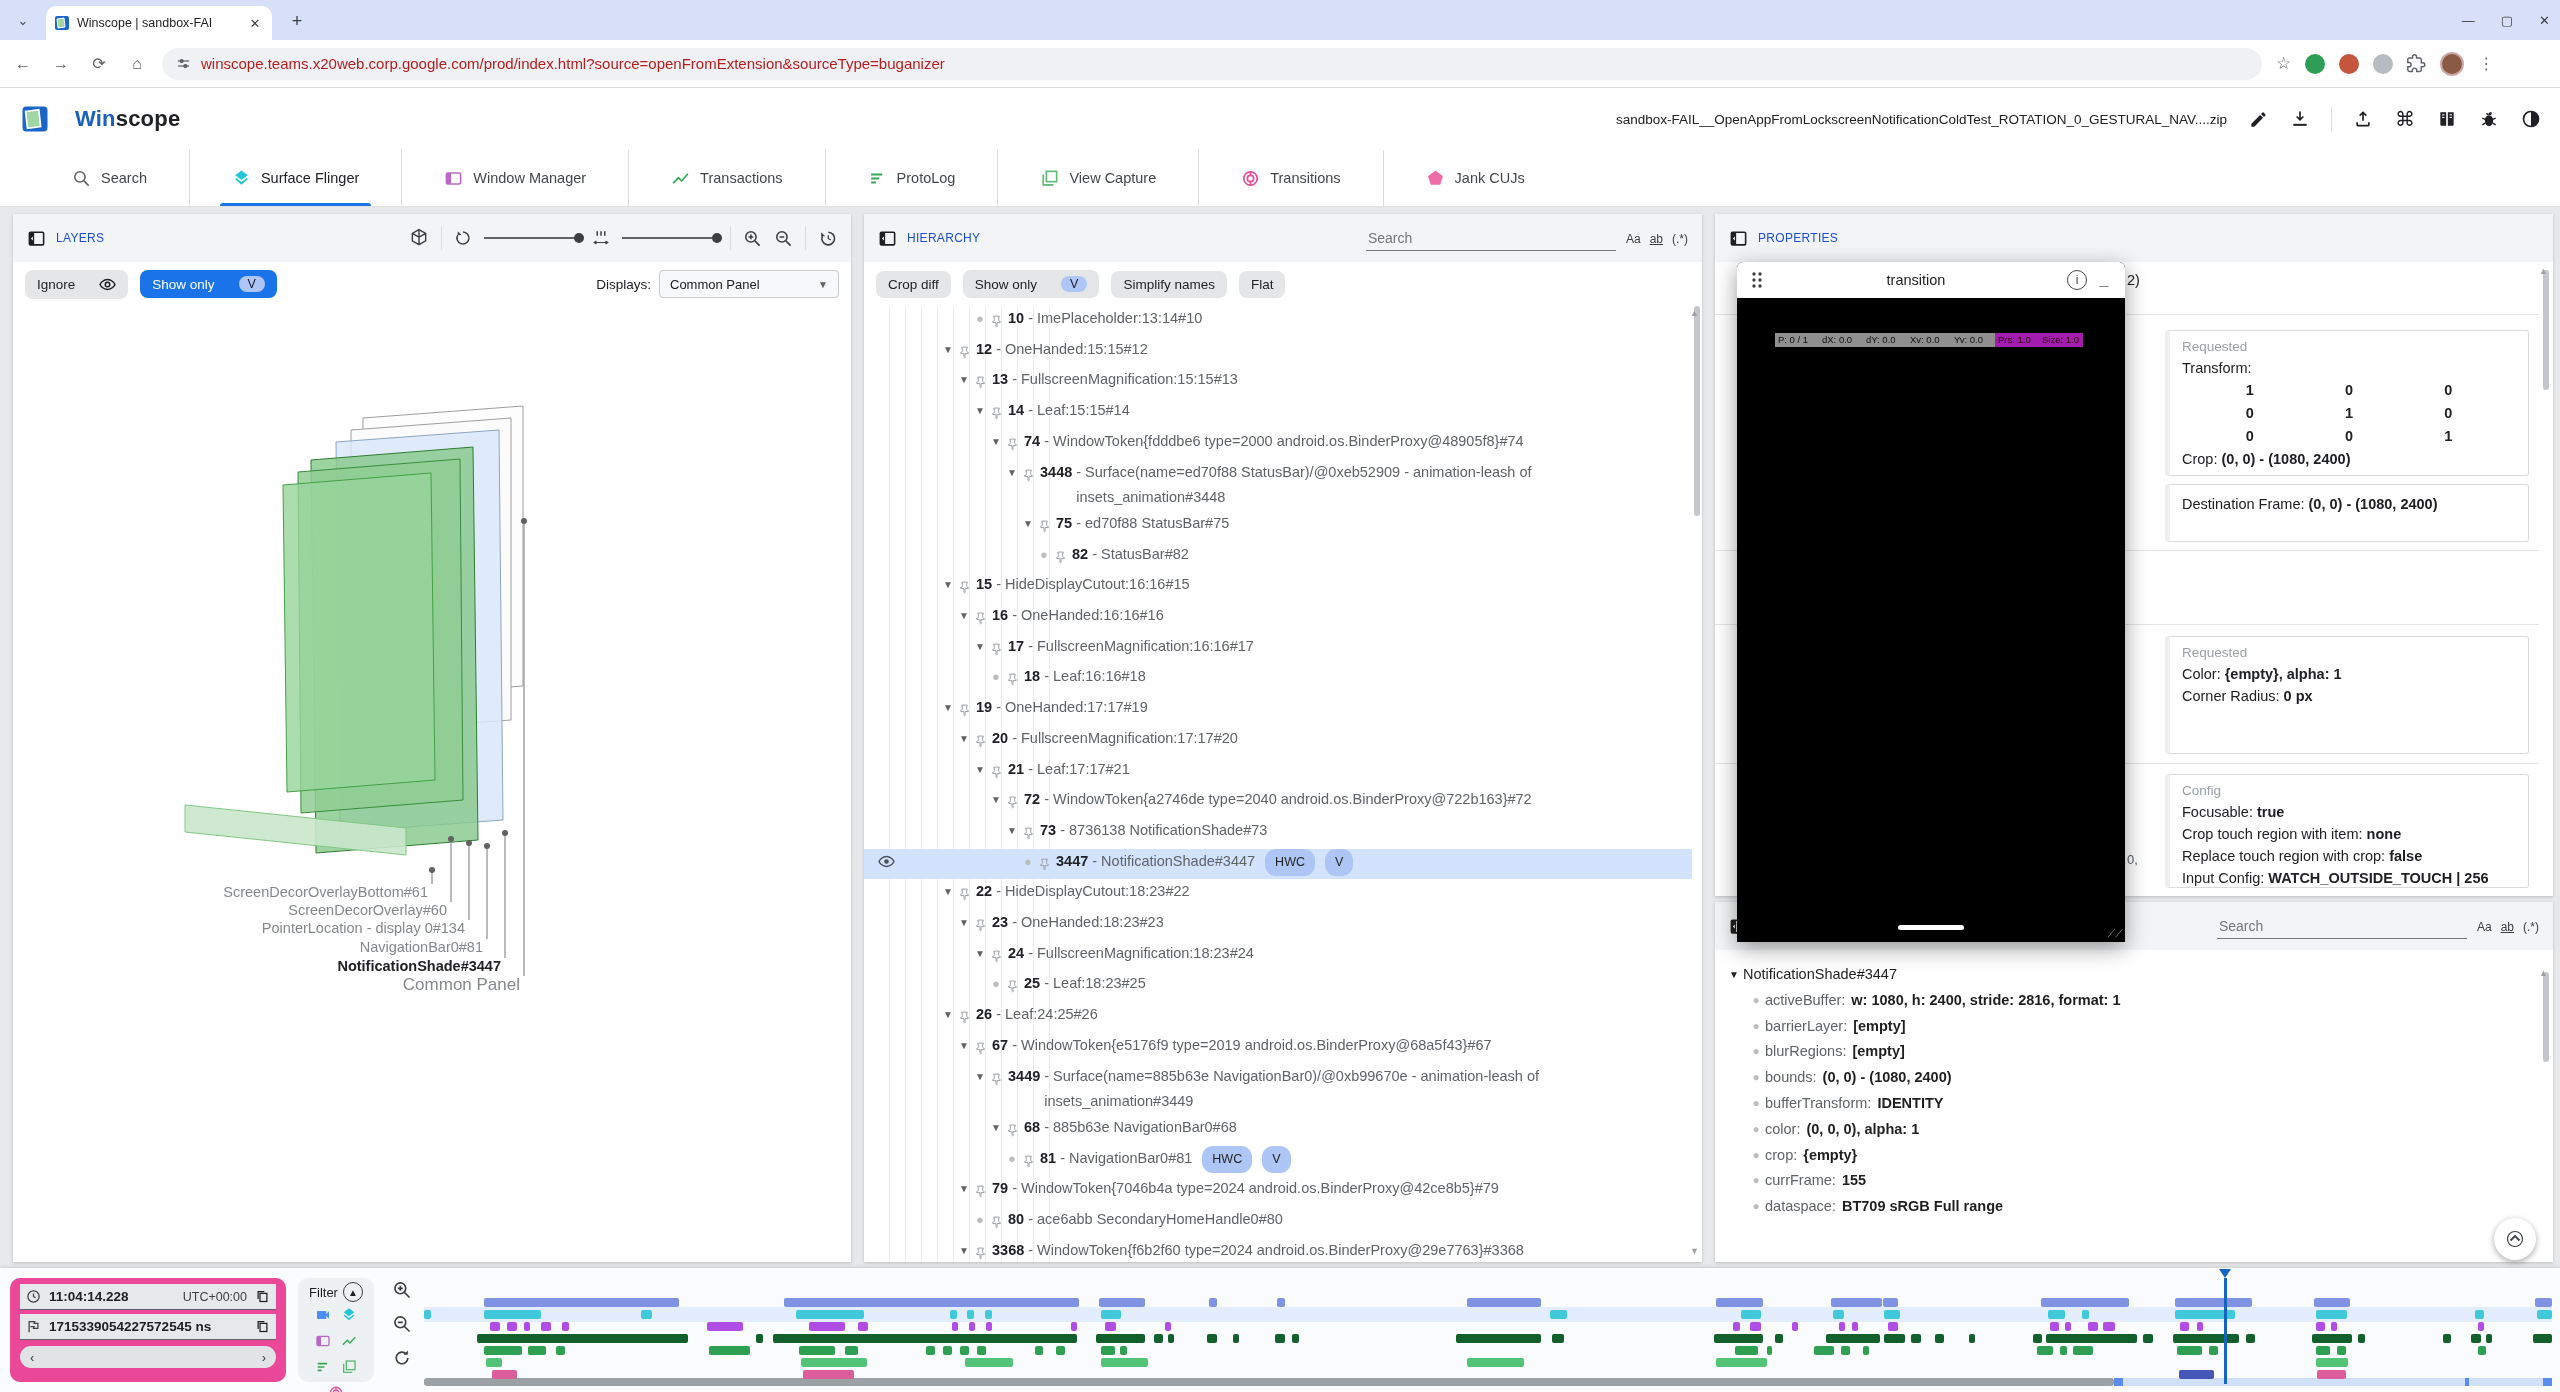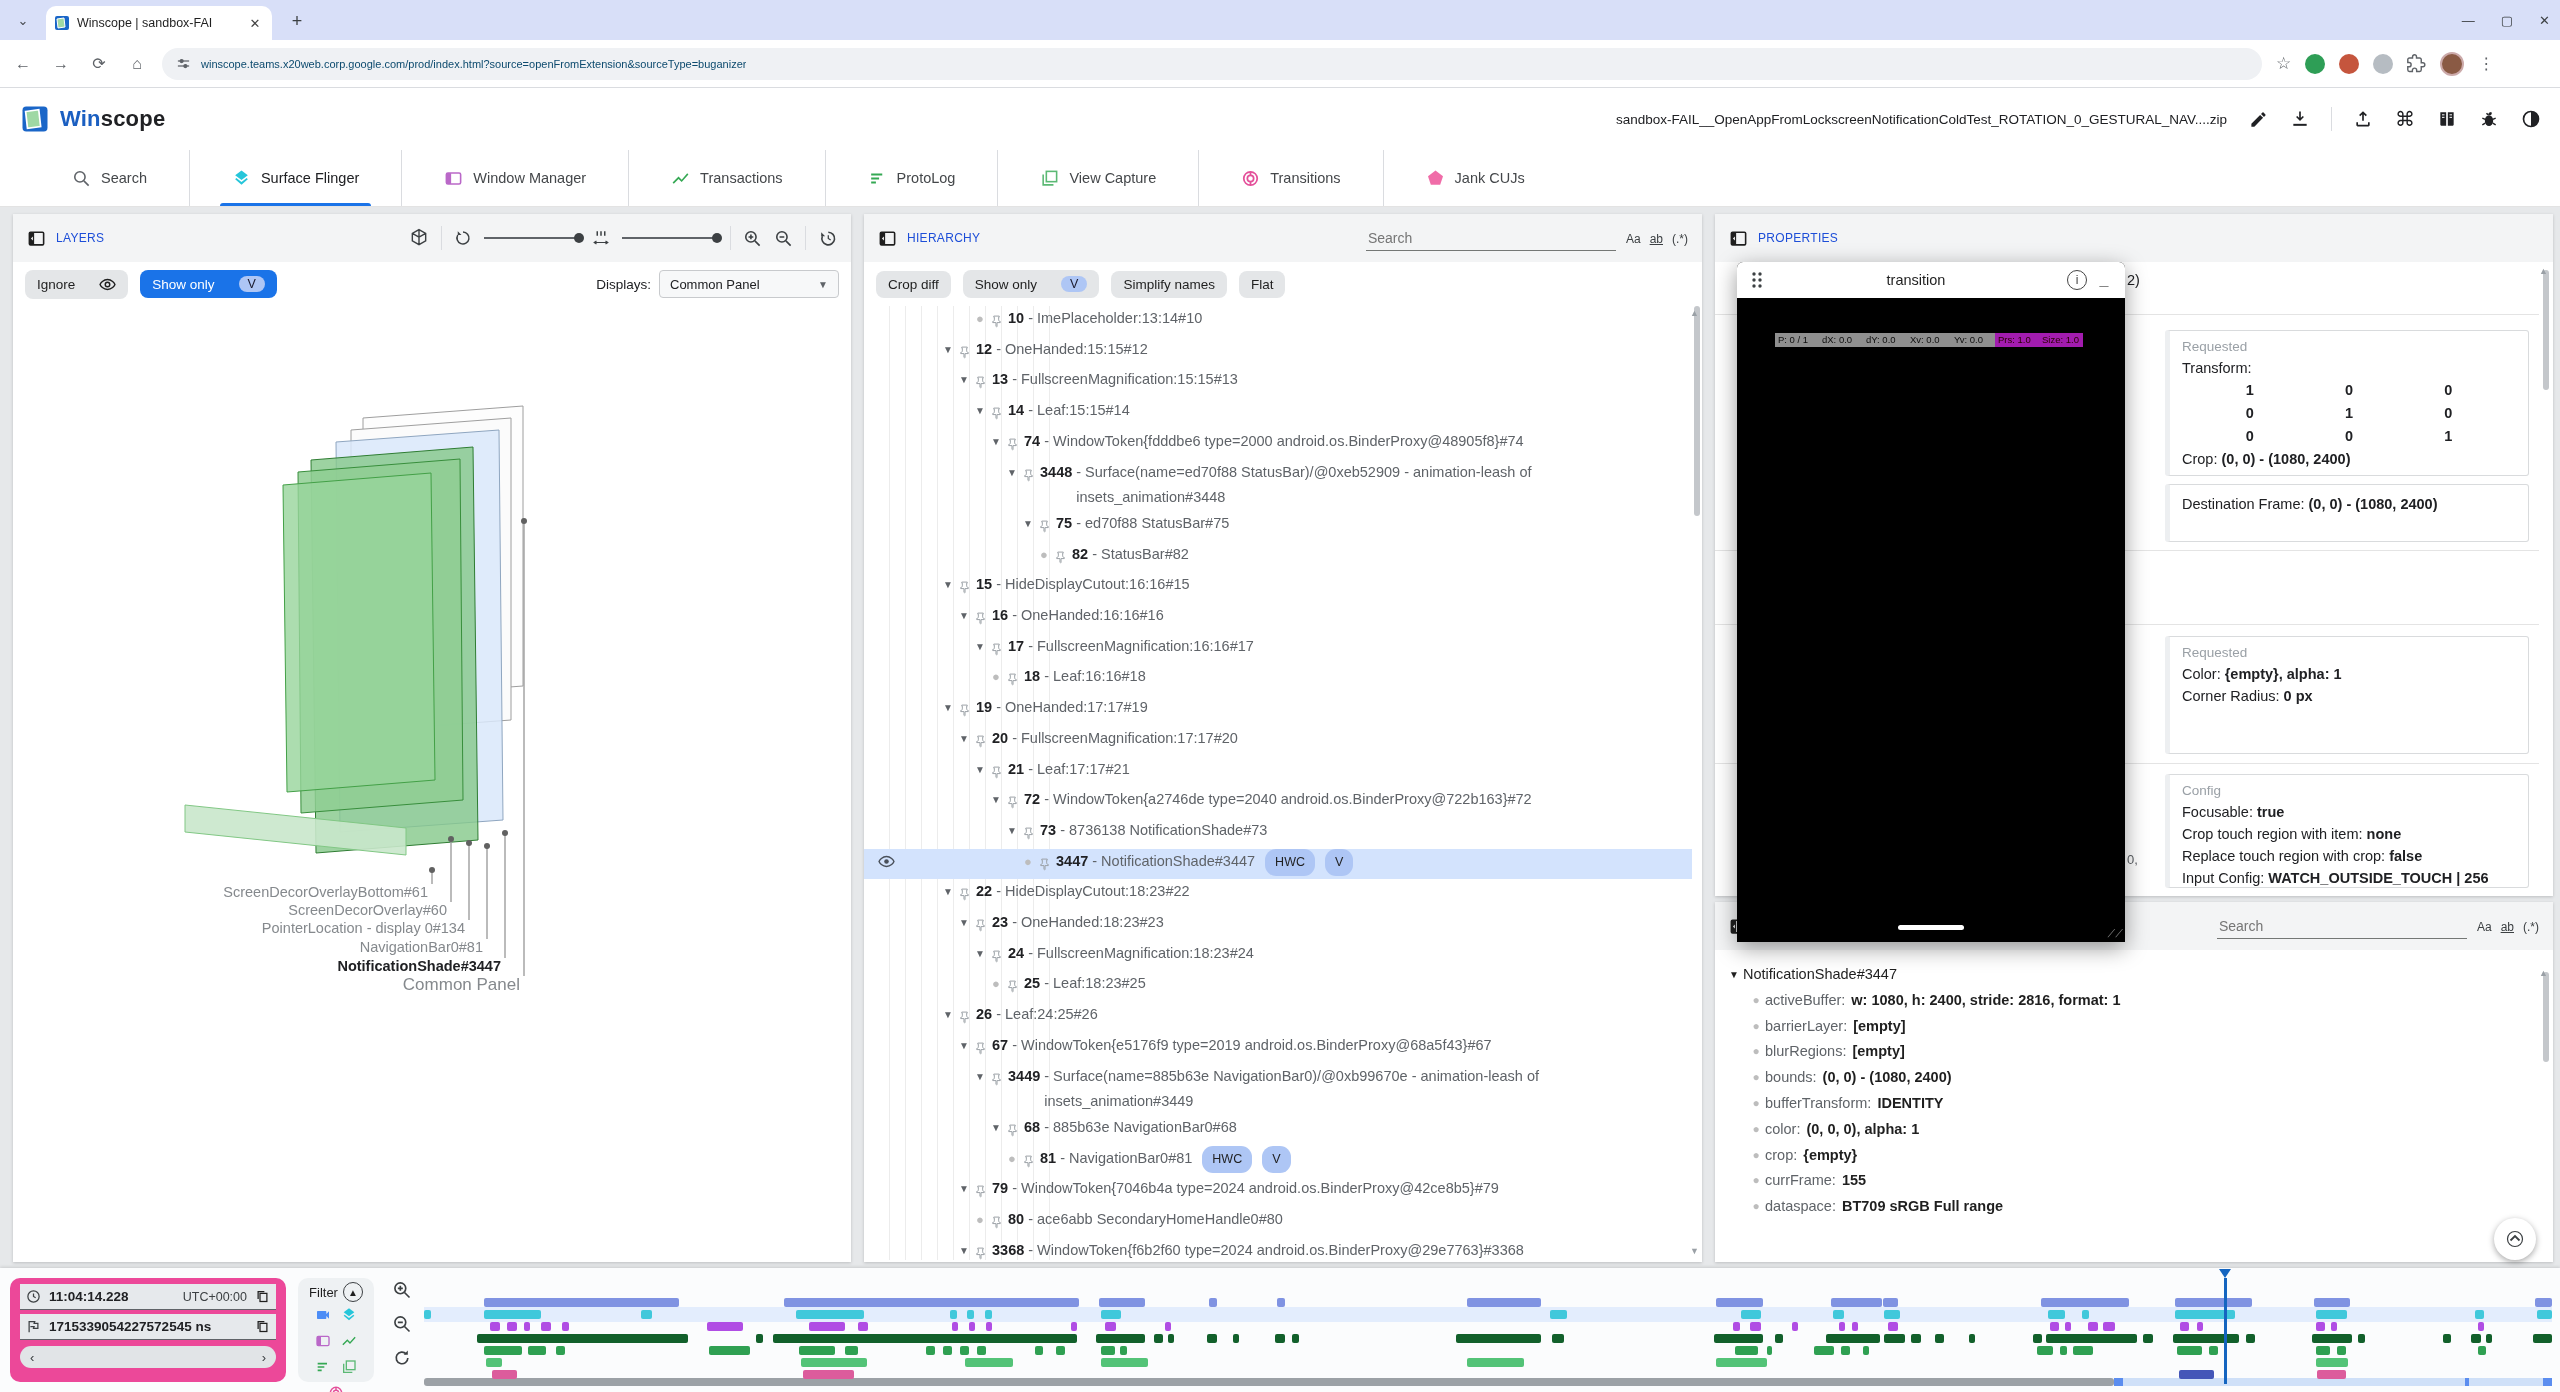--- a/index.html
+++ b/index.html
@@ -11,30 +11,30 @@
   .tabstrip { position:absolute; left:0; top:0; width:2560px; height:40px; background:#D8DFF8; }
   .tab-search { position:absolute; left:10px; top:8px; width:26px; height:26px; border-radius:50%; color:#45484d; font-size:13px; text-align:center; line-height:25px; }
   .tab { position:absolute; left:46px; top:6px; width:226px; height:34px; background:#fff; border-radius:10px 10px 0 0; display:flex; align-items:center; padding:0 8px; gap:7px; }
   .tab-title { font-size:12.5px; color:#1f1f1f; white-space:nowrap; overflow:hidden; flex:1; }
   .tab-close { font-size:13px; color:#444; width:18px; text-align:center; }
   .newtab { position:absolute; left:284px; top:9px; width:26px; height:26px; text-align:center; line-height:24px; font-size:18px; color:#3c4043; }
   .wincontrols { position:absolute; right:10px; top:0; height:40px; display:flex; align-items:center; gap:26px; color:#3c4043; font-size:13px; }
   .urlbar { position:absolute; left:0; top:40px; width:2560px; height:48px; background:#fff; display:flex; align-items:center; border-bottom:1px solid #DADCE0; }
   .navbtn { width:30px; text-align:center; font-size:16px; color:#5f6368; margin-left:8px; }
   .urlpill { margin-left:10px; height:32px; width:2100px; background:#EFF1F4; border-radius:16px; display:flex; align-items:center; padding:0 14px; gap:10px; }
-  .urltext { font-size:11px; color:#0c4a6e; white-space:nowrap; overflow:hidden; }
+  .urltext { font-size:15px; color:#b91c1c; white-space:nowrap; overflow:hidden; }
   .urlicons { display:flex; align-items:center; gap:14px; margin-left:14px; }
   .exticon { width:20px; height:20px; border-radius:50%; display:inline-block; }
   .avatar { width:24px; height:24px; border-radius:50%; background:#8a5a44; border:2px solid #caa; }
 
   
   .appheader { position:absolute; left:0; top:88px; width:2560px; height:62px; background:#fff; display:flex; align-items:center; }
   .logo { width:30px; height:30px; margin-left:20px; }
   .wordmark { font-size:22px; font-weight:bold; margin-left:10px; letter-spacing:.2px; }
-  .wordmark .blue { color:#1B5FC1; }
+  .wordmark .blue { color:#1B5FC1;margin-left:15px; }
   .headright { margin-left:auto; display:flex; align-items:center; gap:20px; margin-right:18px; }
   .filename { font-size:13.5px; color:#202124;margin-left:8px; }
   .hicon { width:22px; height:22px; color:#202124; display:inline-flex; align-items:center; justify-content:center; font-size:18px; }
   .hsep { width:1px; height:24px; background:#DADCE0; }
 
   
   .navrow { position:absolute; left:0; top:150px; width:2560px; height:57px; background:#fff; border-bottom:1px solid #E3E3E3; display:flex; align-items:stretch; padding-left:30px; }
   .ntab { display:flex; align-items:center; gap:10px; padding:0 42px; font-size:14.5px; color:#44474a; position:relative; }
   .ntab + .ntab { border-left:1px solid #DADCE0; }
   .ntab.active { color:#202124; }

